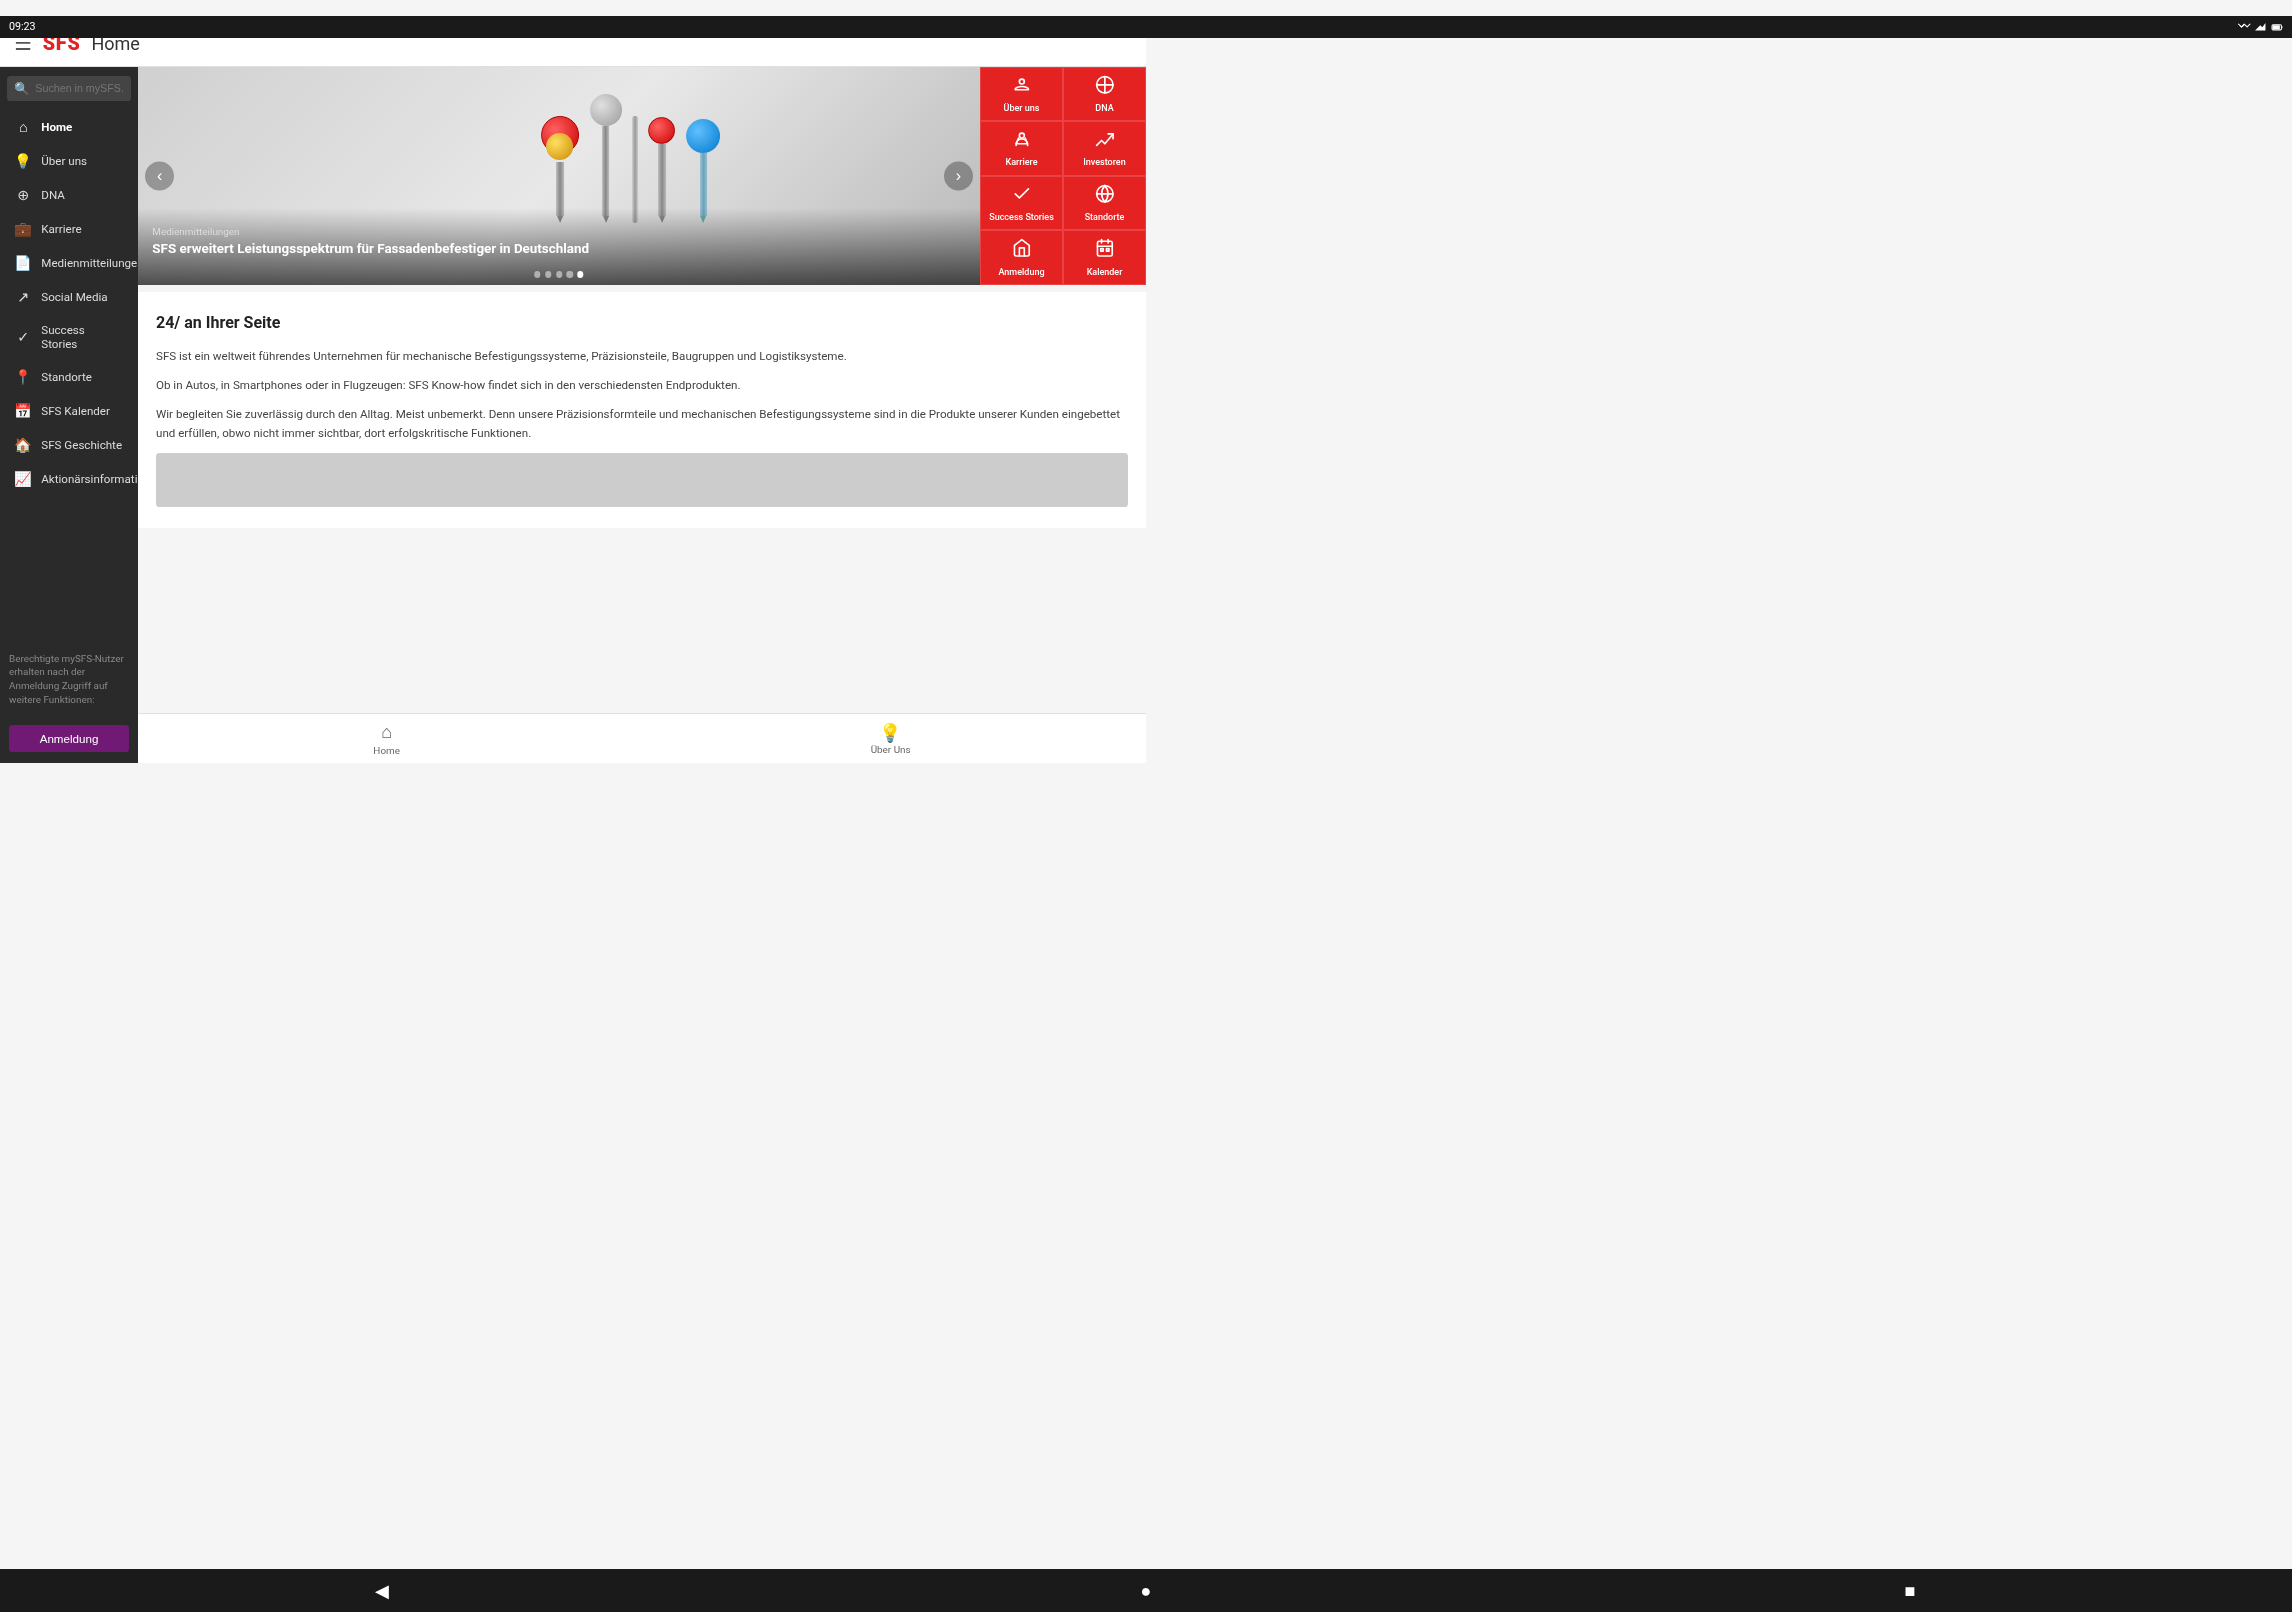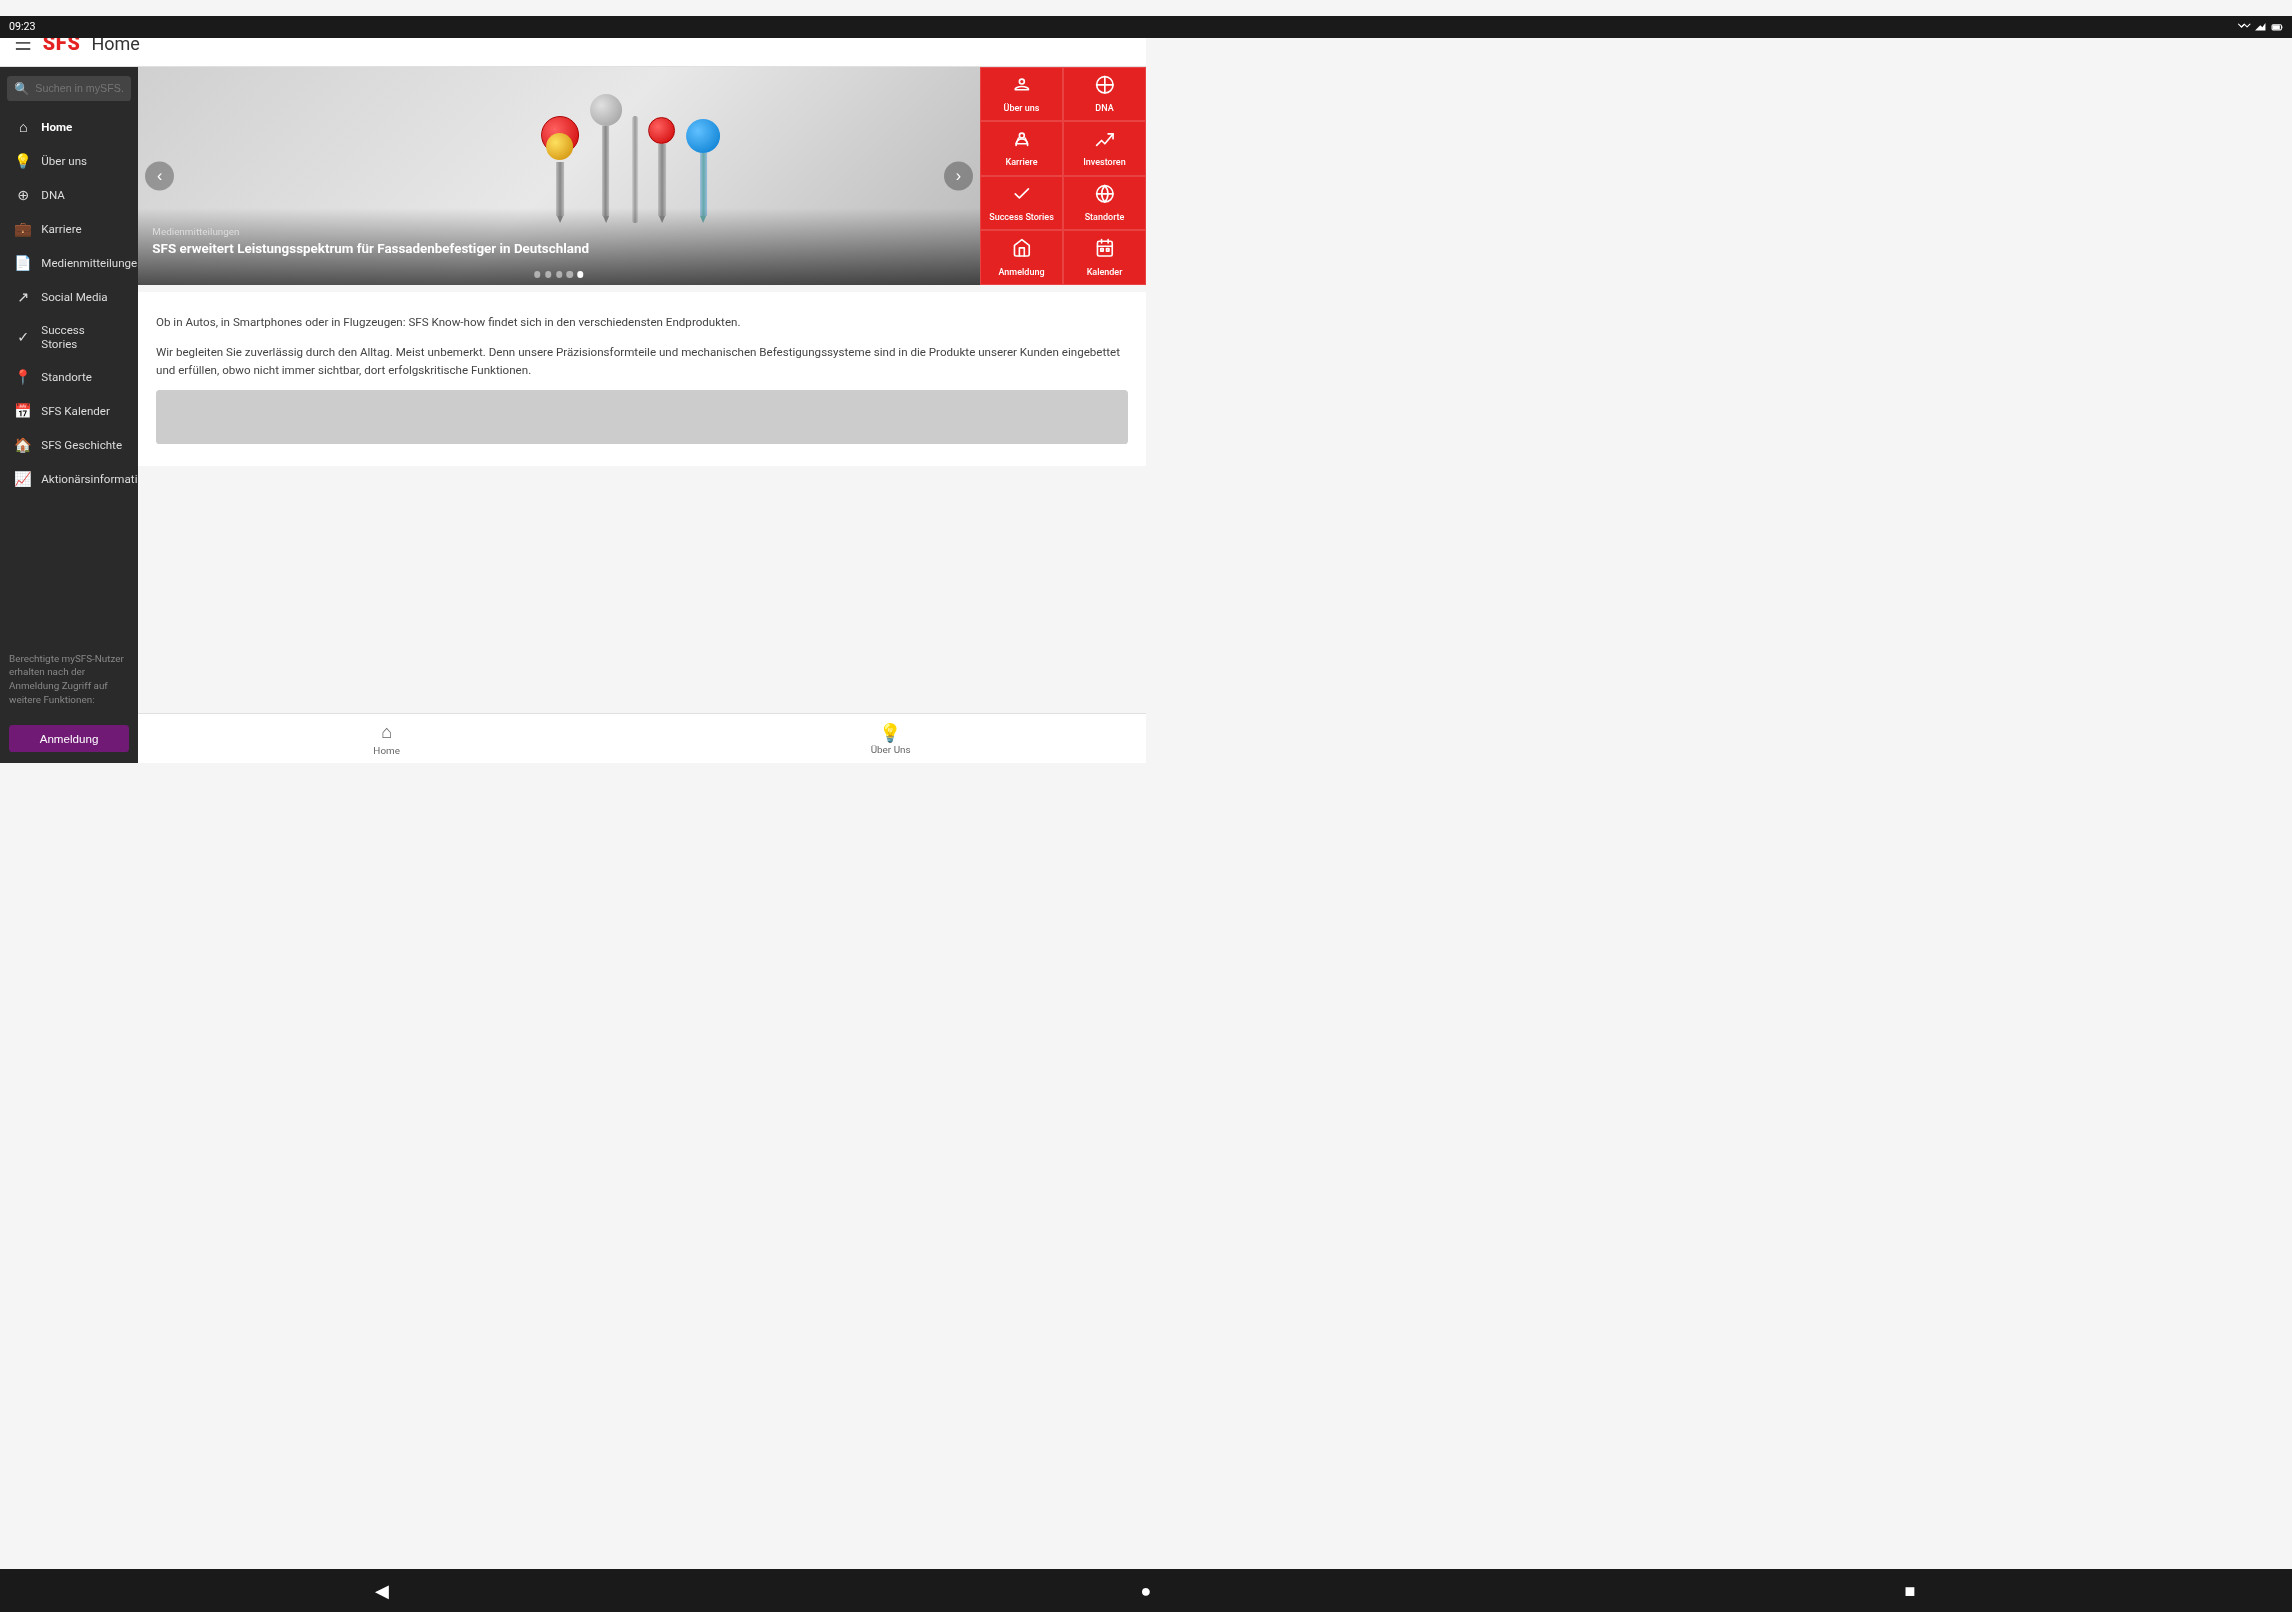--- a/index.html
+++ b/index.html
@@ -625,20 +625,22 @@
                 <rect x="14" y="13" width="3" height="3"></rect>
               </svg>
             </span>
             <span class="tile-label">Kalender</span>
           </div>
         </div>
       </div>
 
       <div class="main-content">
         <div class="info-section">
+          <div class="info-title">24/ an Ihrer Seite</div>
+          <p class="info-text">SFS ist ein weltweit führendes Unternehmen für mechanische Befestigungssysteme, Präzisionsteile, Baugruppen und Logistiksysteme.</p>
           <p class="info-text">Ob in Autos, in Smartphones oder in Flugzeugen: SFS Know-how findet sich in den verschiedensten Endprodukten.</p>
           <p class="info-text">Wir begleiten Sie zuverlässig durch den Alltag. Meist unbemerkt. Denn unsere Präzisionsformteile und mechanischen Befestigungssysteme sind in die Produkte unserer Kunden eingebettet und erfüllen, obwo nicht immer sichtbar, dort erfolgskritische Funktionen.</p>
 
           <div style="width:100%;height:54px;background:#ccc;border-radius:3.6px;margin-top:7.2px;"></div>
         </div>
       </div>
 
       <div class="bottom-tab-bar">
         <div class="tab-item">
           <span class="tab-icon">⌂</span>

